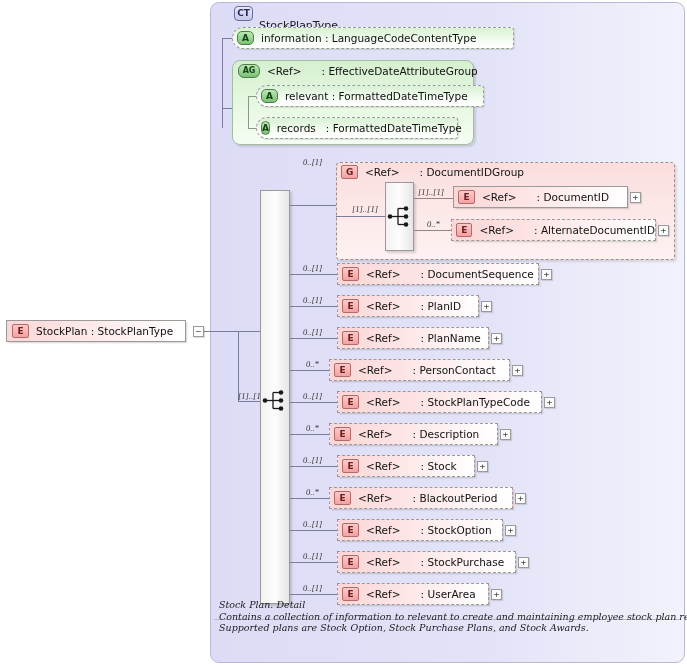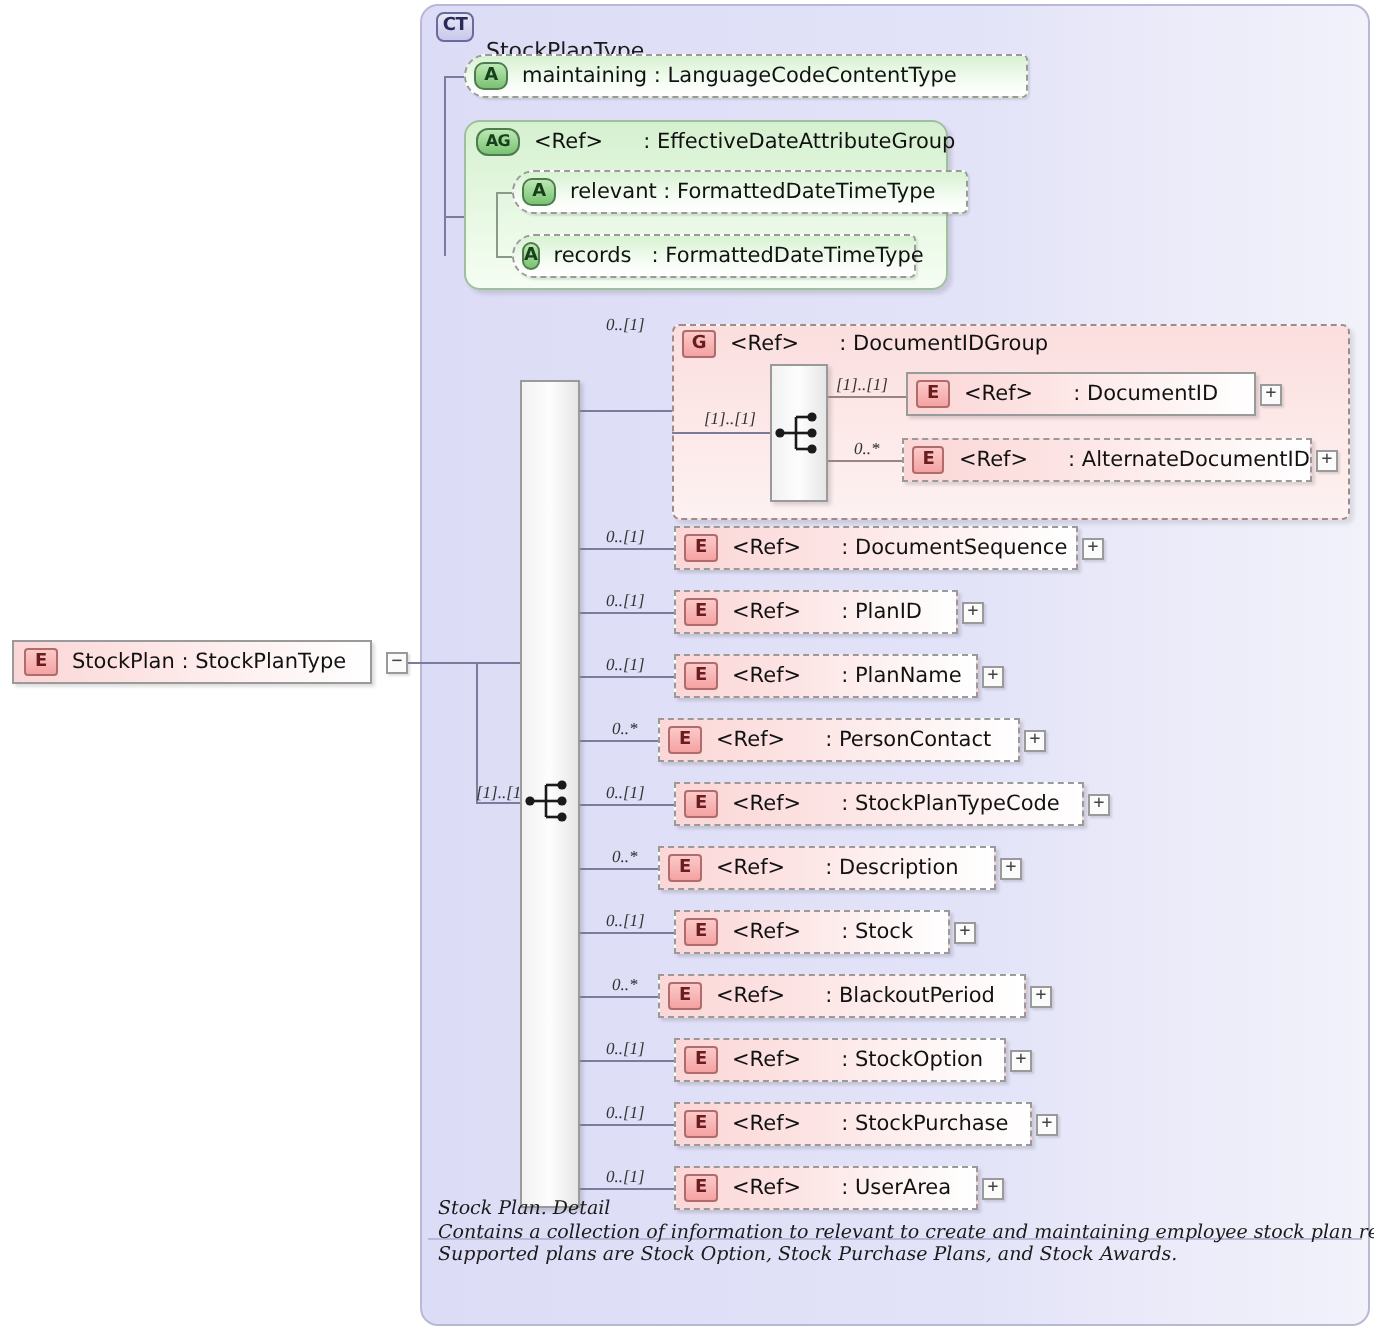--- a/index.html
+++ b/index.html
@@ -26,20 +26,21 @@
   }
   .badge{
     display:inline-flex;align-items:center;justify-content:center;
     font-size:9px;font-weight:bold;letter-spacing:-.2px;
     line-height:1;box-sizing:border-box;
   }
   .badge-ct{
     width:19px;height:15px;border:1px solid #6a6a9c;border-radius:4px;
     background:linear-gradient(to bottom,#e8e8f8,#c8c8ea);
     color:#2a2a5a;
+    margin-left:16px;
   }
   .ct-title{font-size:11px;color:#1a1a1a;margin-top:24px;}
 
   
   .attr-row{
     height:22px;border:1px dashed #9a9a9a;
     border-radius:11px 3px 3px 11px;
     background:linear-gradient(to bottom,#d8f2d2,#f7fdf6 70%,#ffffff);
     display:flex;align-items:center;padding-left:4px;gap:7px;
     box-shadow:1px 1px 1px rgba(0,0,0,.10);
@@ -159,21 +160,21 @@
   <div class="abs ln ln-h" style="left:204px;top:331px;width:66px;"></div>
   <div class="abs ln ln-v" style="left:238px;top:331px;height:70px;"></div>
   <div class="abs ln ln-h" style="left:238px;top:401px;width:22px;"></div>
   <div class="abs card" style="left:238px;top:391px;">[1]..[1]</div>
 
   <div class="abs ln ln-v" style="left:222px;top:38px;height:90px;"></div>
   <div class="abs ln ln-h" style="left:222px;top:38px;width:10px;"></div>
 
   <div class="abs attr-row" style="left:232px;top:27px;width:282px;">
     <span class="badge badge-a">A</span>
-    <span class="attr-label">maintaining : LanguageCodeContentType</span>
+    <span class="attr-label">information : LanguageCodeContentType</span>
   </div>
 
   <div class="abs ln ln-h" style="left:222px;top:108px;width:10px;"></div>
 
   <div class="abs ag-box" style="left:232px;top:60px;width:242px;height:85px;"></div>
 
   <div class="abs ag-header" style="left:238px;top:64px;">
     <span class="badge badge-ag">AG</span>
     <span class="attr-label">&lt;Ref&gt;      : EffectiveDateAttributeGroup</span>
   </div>

